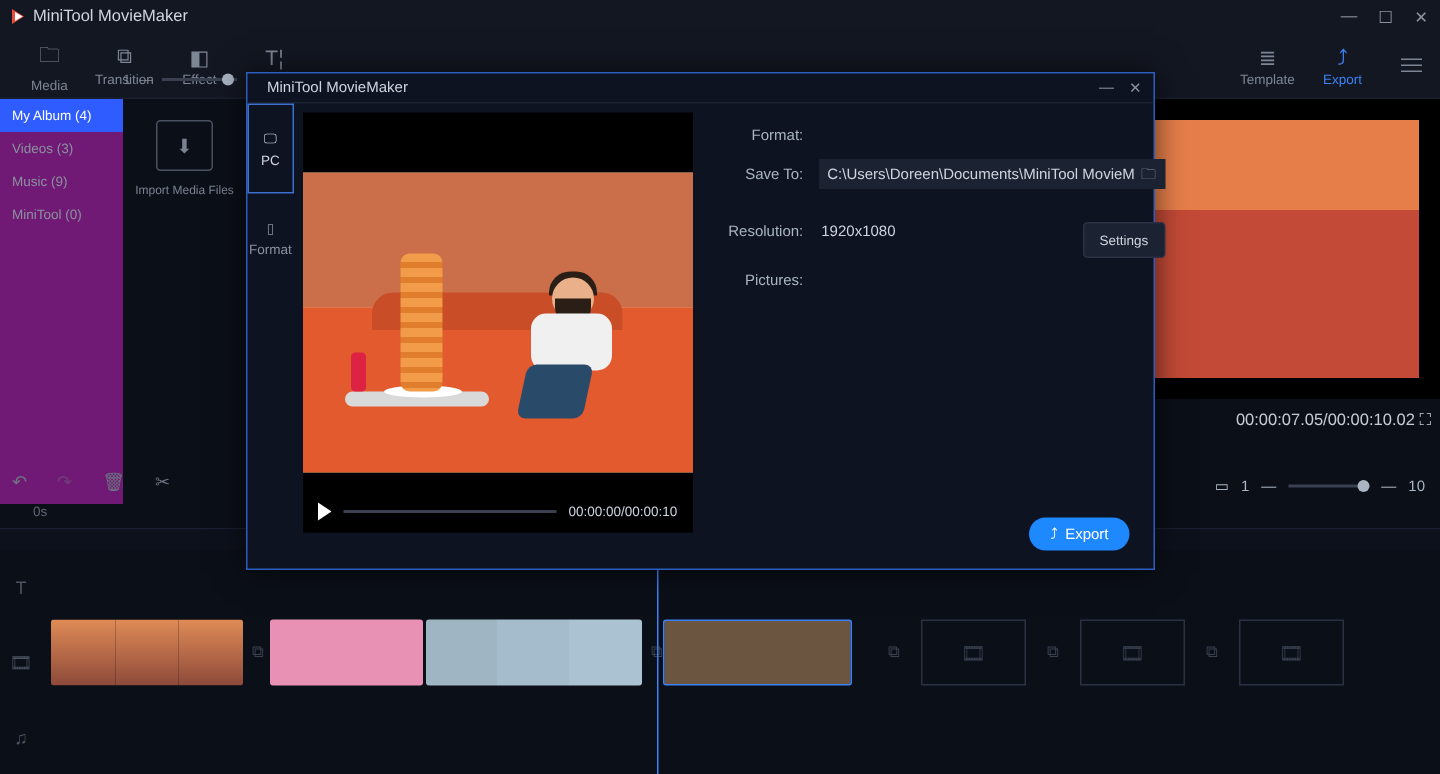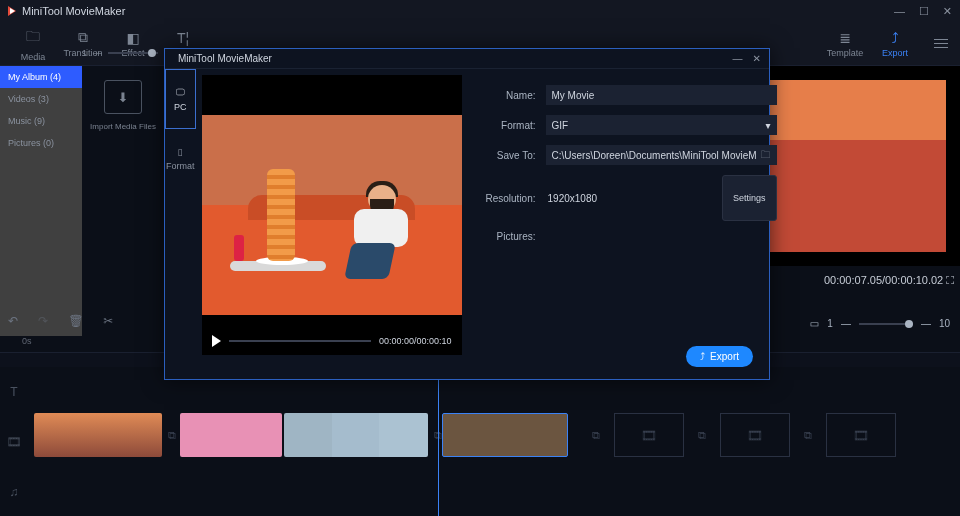--- a/index.html
+++ b/index.html
@@ -14,21 +14,21 @@
 .toolbar { height:44px; background:#131722; border-bottom:1px solid #1a2030; display:flex; align-items:center; padding:0 8px; }
 .tbtn { display:flex; flex-direction:column; align-items:center; justify-content:center; width:50px; height:40px; color:#7d8694; }
 .tbtn.active{color:#3b82f6;}
 .tbtn .ico { font-size:14px; }
 .tbtn .lbl { font-size:9px; margin-top:2px; }
 .toolbar-right { margin-left:auto; display:flex; align-items:center; }
 .hamburger { width:22px; margin-left:10px; color:#7d8694; display:flex; flex-direction:column; gap:3px; align-items:center; }
 .hamburger span{display:block;width:14px;height:1px;background:#7d8694;}
 
 .main { display:flex; height:270px; }
-.sidebar { width:82px; background:#404040; }
+.sidebar { width:82px; background:#701a75; }
 .sitem { padding:6px 8px; font-size:9px; color:#8a929f; cursor:pointer; }
 .sitem.sel { background:#2e5cff; color:#fff; }
 .importpanel { width:82px; display:flex; flex-direction:column; align-items:center; padding-top:14px; }
 .importbox { width:38px; height:34px; border:1px solid #4a5260; border-radius:3px; display:flex; align-items:center; justify-content:center; color:#7a8290; font-size:13px; }
 .importtxt { font-size:8px; color:#7a8290; margin-top:8px; }
 
 .slider-row { position:absolute; top:48px; left:82px; display:flex; align-items:center; gap:6px; color:#7a8290; font-size:9px; }
 .slider-row .track{ width:50px; height:2px; background:#3a4050; position:relative;}
 .slider-row .track::after{content:"";position:absolute;left:40px;top:-3px;width:8px;height:8px;border-radius:50%;background:#aab4c2;}
 
@@ -86,21 +86,21 @@
 .man .legs{position:absolute;top:64px;left:4px;width:44px;height:36px;background:#2a4a6a;border-radius:6px;transform:skewX(-12deg);}
 .mtimebar{position:absolute;bottom:8px;left:10px;right:10px;display:flex;align-items:center;gap:8px;color:#cfd5df;font-size:9px;}
 .mtimebar .tri{width:0;height:0;border-left:9px solid #fff;border-top:6px solid transparent;border-bottom:6px solid transparent;}
 .mtimebar .line{flex:1;height:2px;background:#3a4050;}
 .mform { flex:1; padding:16px 14px 10px; font-size:10px; color:#aab4c2;}
 .frow { display:flex; align-items:center; margin-bottom:10px;}
 .frow label{ width:64px; text-align:right; padding-right:10px;}
 .finput { flex:1; height:20px; background:#1b2232; border:none; color:#cfd5df; padding:0 6px; font-size:10px;}
 .fsel { flex:1; height:20px; background:#1b2232; color:#cfd5df; display:flex; align-items:center; justify-content:space-between; padding:0 6px;}
 .ftxt { flex:1; color:#cfd5df; padding-left:2px;}
-.fbtn { margin-left:auto; padding:17px 10px; color:#cfd5df; border:1px solid #2a3142; background:#1b2232; border-radius:3px; font-size:9px;}
+.fbtn { margin-left:auto; padding:6px 10px; color:#cfd5df; border:1px solid #2a3142; background:#1b2232; border-radius:3px; font-size:9px;margin-top:12px;}
 .saveico{margin-left:4px;color:#8a929f;font-size:10px;}
 .exportbtn { position:absolute; bottom:12px; right:16px; background:#1e88ff; color:#fff; padding:5px 14px; border-radius:11px; font-size:10px; display:flex; align-items:center; gap:5px;}
 </style>
 </head>
 <body>
 
 <div class="titlebar">
   <span class="logo"></span>
   <span class="title">MiniTool MovieMaker</span>
   <div class="winbtns">
@@ -149,21 +149,21 @@
   <span>―</span>
     <span class="track"></span>
     <span>―</span>
 </div>
 
 <div class="main">
   <div class="sidebar">
     <div class="sitem sel"><span>My Album</span> <span>(4)</span></div>
     <div class="sitem"><span>Videos</span> <span>(3)</span></div>
     <div class="sitem"><span>Music</span> <span>(9)</span></div>
-    <div class="sitem"><span>Pictures</span> <span>(0)</span></div>
+    <div class="sitem"><span>MiniTool</span> <span>(0)</span></div>
   </div>
   <div class="importpanel">
     <div class="importbox">⬇</div>
     <div class="importtxt">Import Media Files</div>
   </div>
 </div>
 
 <div class="preview-pane">
   <div class="preview-area">
       <div class="cartoon"></div>
@@ -256,29 +256,21 @@
           </div>
       </div>
       <div class="mtimebar">
         <span class="tri"></span>
         <span class="line"></span>
         <span>00:00:00/00:00:10</span>
       </div>
     </div>
     <div class="mform">
       <div class="frow">
-          <label>Name:</label>
-          <input class="finput" value="My Movie" style="">
-        </div>
-      <div class="frow">
           <label>Format:</label>
-          <div class="fsel">
-            <span>GIF</span>
-            <span>▾</span>
-          </div>
         </div>
       <div class="frow">
           <label>Save To:</label>
           <div class="finput" style="display:flex;align-items:center;">
             <span style="flex:1;overflow:hidden;white-space:nowrap;">C:\Users\Doreen\Documents\MiniTool MovieM</span>
             <span class="saveico">🗀</span>
           </div>
         </div>
       <div class="frow">
           <label>Resolution:</label>

